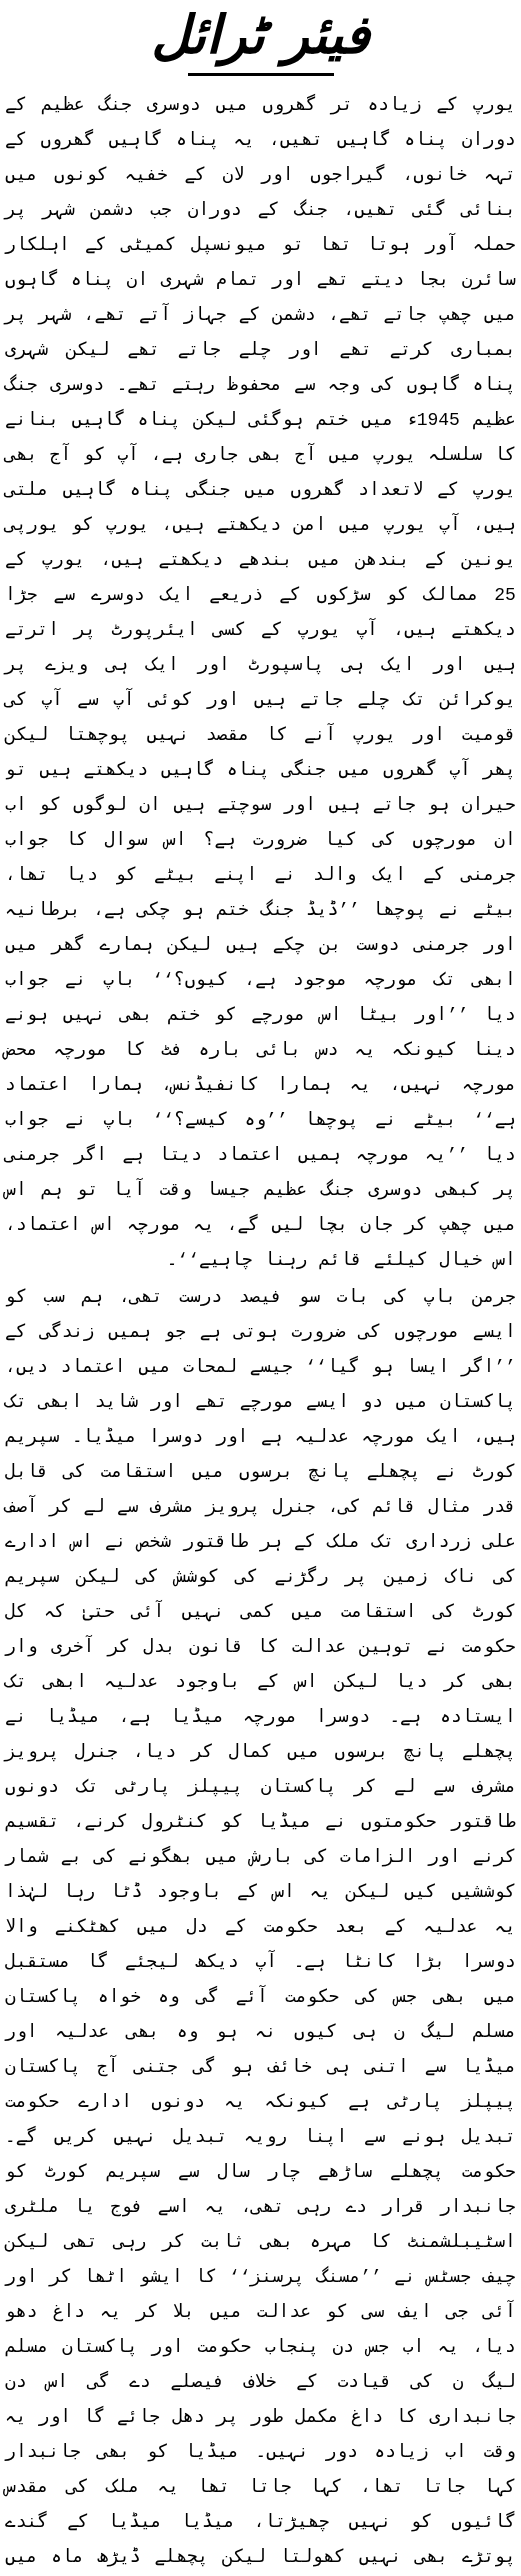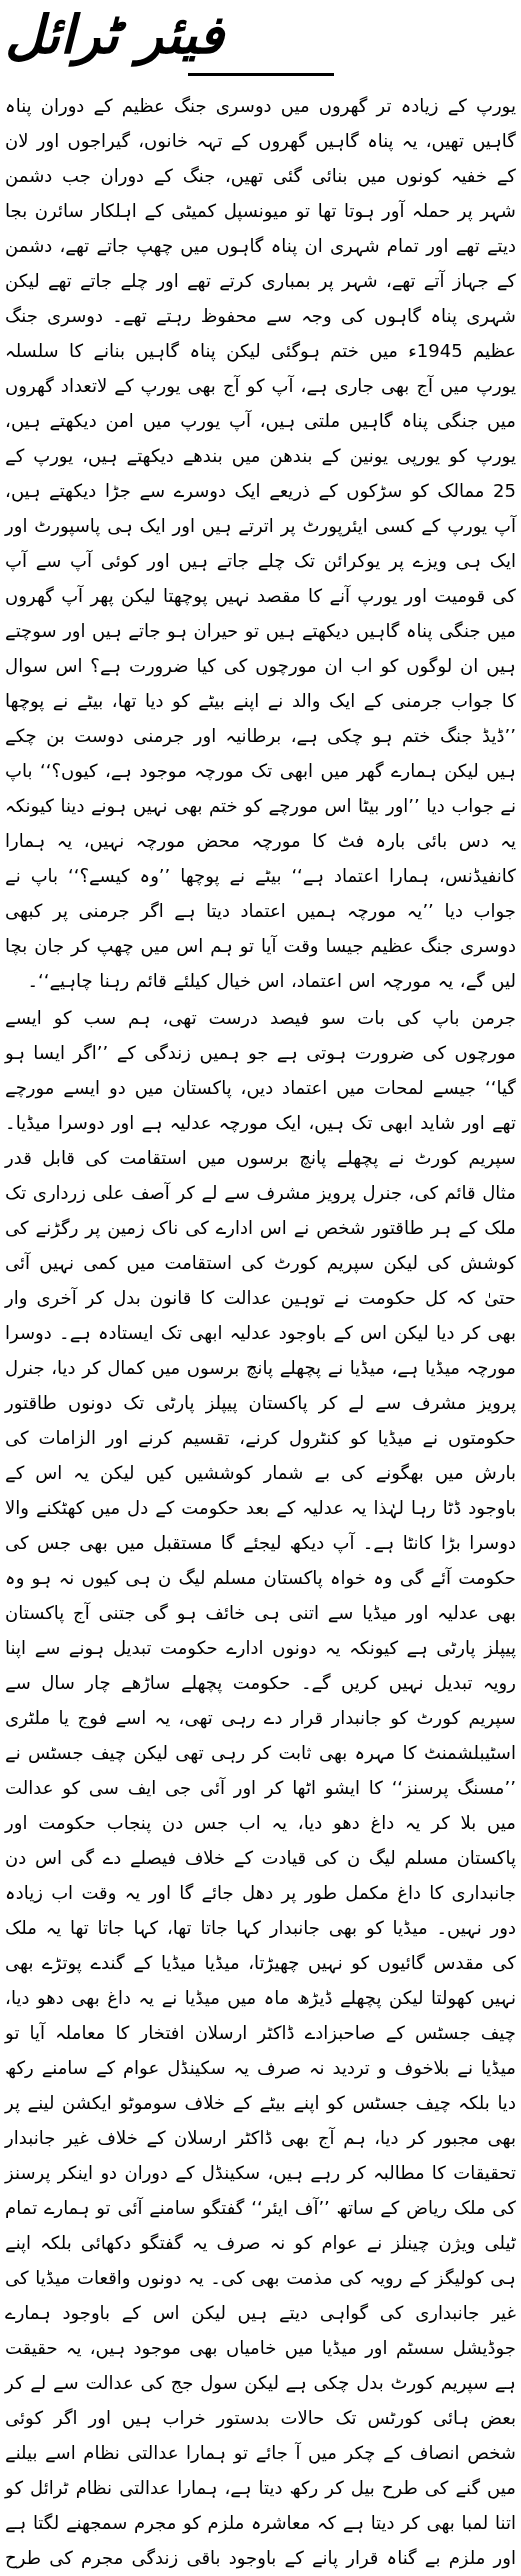--- a/index.html
+++ b/index.html
@@ -13,20 +13,21 @@
     min-height: 2576px;
     margin: 0 auto;
     background: #ffffff;
     color: #000000;
     box-sizing: border-box;
     padding: 3.4px 5.1px 8.5px 5.1px;
     font-family: "DejaVu Sans", sans-serif;
     overflow: hidden;
   }
   .title-block {
+    text-align: center;
     padding-top: 1.7px;
     text-decoration: underline;
   }
   .column-title {
     display: inline-block;
     direction: rtl;
     font-size: 53px;
     font-weight: bold;
     font-style: italic;
     line-height: 1.15;
@@ -43,20 +44,21 @@
     direction: rtl;
     text-align: justify;
     font-size: 18px;
     line-height: 35px;
     color: #000000;
     word-spacing: 0.8px;
   }
   .article-body p {
     margin: 0 0 1.7px 0;
     padding: 0;
+    font-family: Liberation Mono, monospace;
   }
 </style>
 </head>
 <body>
 
 <div class="page">
 
   <div class="title-block">
     <div class="column-title">فیئر ٹرائل</div>
     <div class="title-rule"></div>

